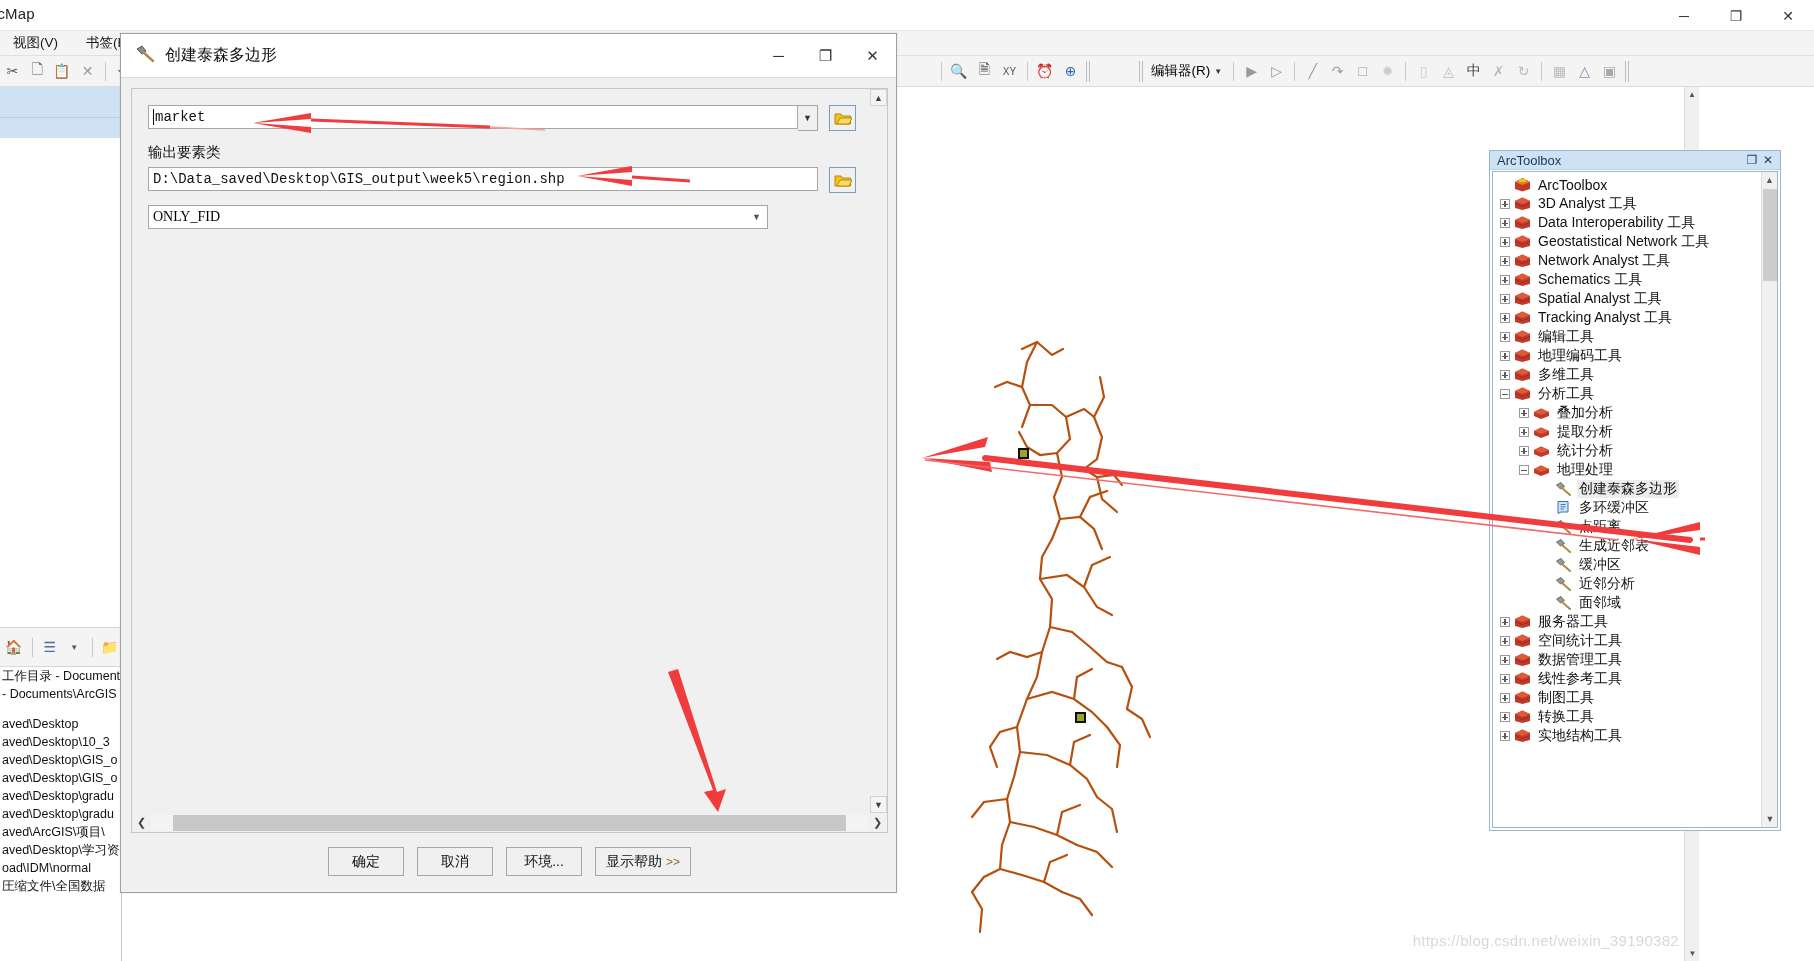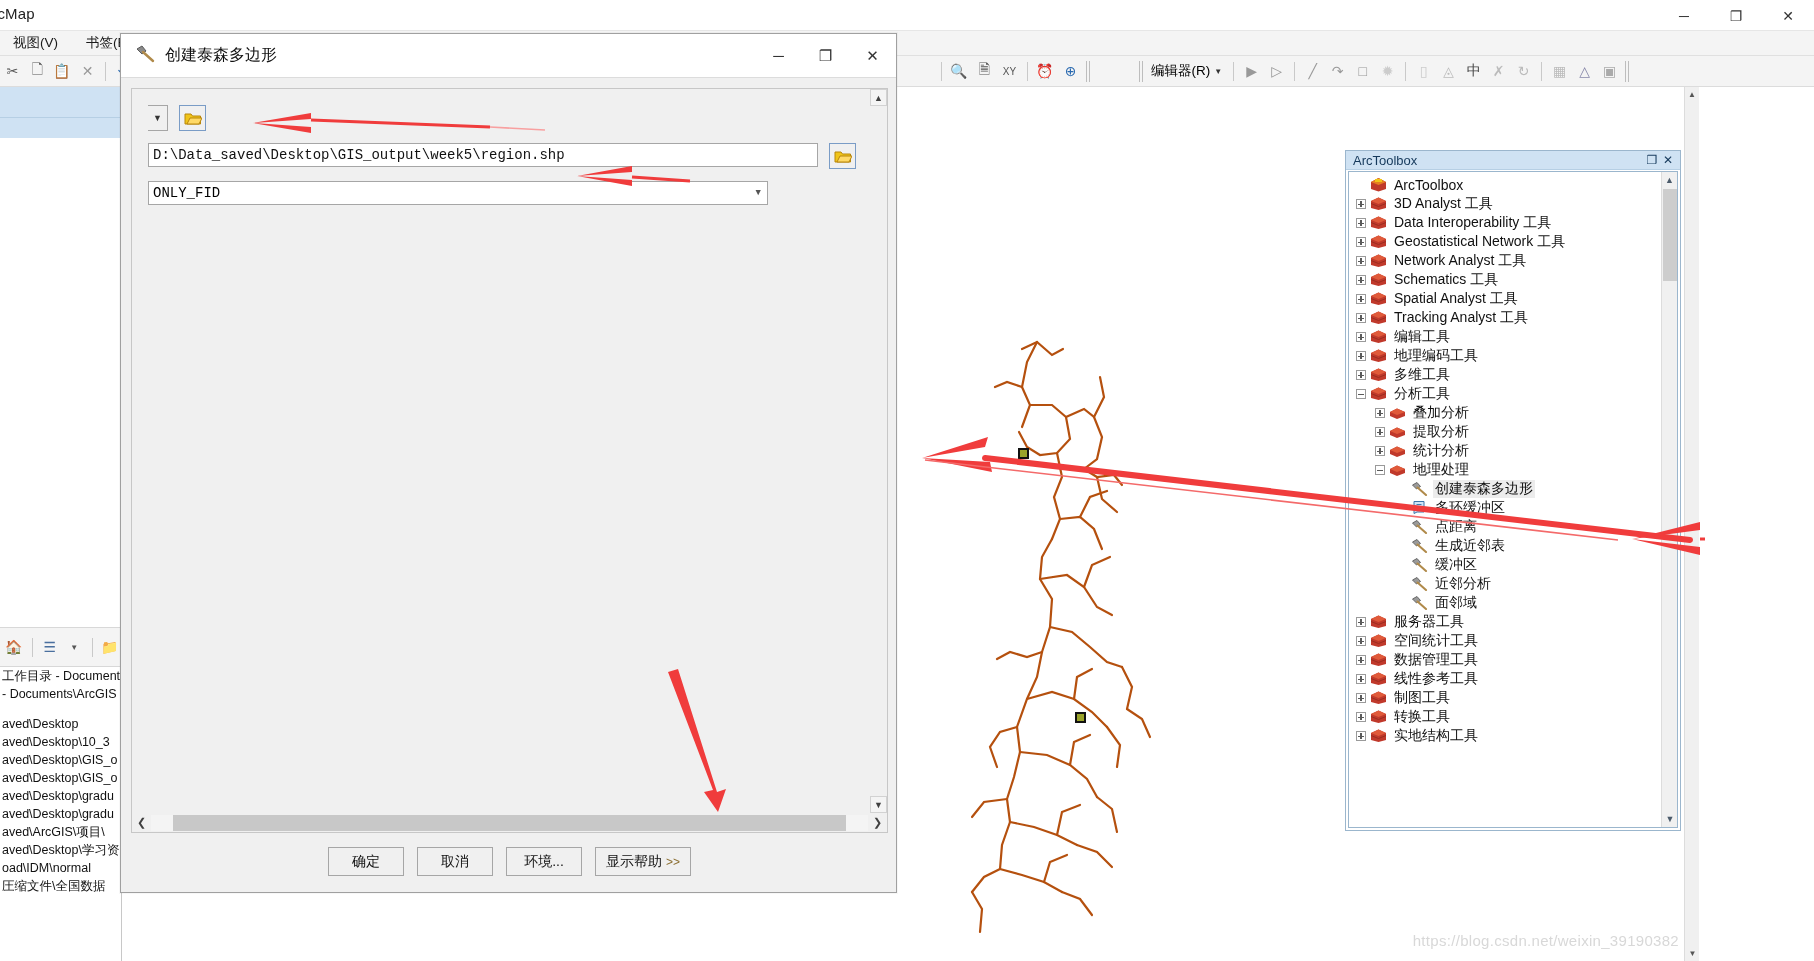--- a/index.html
+++ b/index.html
@@ -78,21 +78,21 @@
     position:absolute; right:0; top:0; width:15px; height:874px; background:#f0f0f0;
     border-left:1px solid #dcdcdc;
   }
   .watermark {
     position:absolute; right:20px; bottom:12px; color:#d8d8d8;
     font-size:15px; letter-spacing:.3px; white-space:nowrap;
   }
 
   
   .atb {
-    position:absolute; left:1345px; top:150px; width:336px; height:681px;
+    position:absolute; left:1489px; top:150px; width:292px; height:681px;
     background:#fff; border:1px solid #9bb6cd;
   }
   .atb-title {
     height:19px; background:#cfe2f3; border-bottom:1px solid #b6cfe4;
     display:flex; align-items:center; padding:0 4px 0 7px; font-size:13px; color:#15395b;
   }
   .atb-title .sp { flex:1; }
   .atb-btn { width:16px; height:15px; display:flex; align-items:center; justify-content:center;
     font-size:12px; color:#15395b; }
   .atb-body { position:absolute; left:0; top:19px; right:0; bottom:0;
@@ -160,21 +160,21 @@
   .combo-arrow {
     width:20px; border:1px solid #a6a6a6; border-left:none; background:#f0f0f0;
     display:flex; align-items:center; justify-content:center; font-size:9px; color:#333;
   }
   .browse-btn {
     width:27px; height:26px; margin-left:11px; background:#f0f0f0;
     border:1px solid #7a9cc6; display:flex; align-items:center; justify-content:center;
   }
   .sel-combo {
     height:24px; background:#fff; border:1px solid #a6a6a6; display:flex; align-items:center;
-    padding:0 4px; font-family:Liberation Mono, monospace; font-size:14px;
+    padding:0 4px; font-family:Liberation Serif, serif; font-size:14px;
     width:100%;
   }
   .sel-combo .sp { flex:1; }
   .sel-arrow { font-size:9px; color:#555; padding-right:2px; }
 
   .dlg-vsb { position:absolute; right:0; top:0; width:17px; bottom:19px; background:#f0f0f0; }
   .sb-arrow { height:17px; display:flex; align-items:center; justify-content:center;
     font-size:9px; color:#404040; border:1px solid #d2d2d2; background:#f4f4f4; }
   .sb-arrow.bot { position:absolute; bottom:0; width:17px; }
   .dlg-hsb { position:absolute; left:0; bottom:0; height:19px; right:0; background:#f0f0f0;
@@ -700,29 +700,34 @@
       <span class="sp"></span>
       <span class="dlg-wb">─</span>
       <span class="dlg-wb">❐</span>
       <span class="dlg-wb close">✕</span>
     </div>
 
     <div class="dlg-body">
       <div class="dlg-inner">
 
         <div class="fld-row">
+          <div class="fld-input">
+            <span class="caret"></span>
+            <span>market</span>
+          </div>
           <div class="combo-arrow">▼</div>
           <div class="browse-btn">
             <svg width="18" height="15" viewBox="0 0 18 15">
               <path d="M1 3 L7 3 L8.5 5 L16.5 5 L16.5 13 L1 13 Z" fill="#f0c419" stroke="#b8860b" stroke-width="1"></path>
               <path d="M3 13 L6 7 L18 7 L15 13 Z" fill="#ffd966" stroke="#b8860b" stroke-width="1"></path>
             </svg>
           </div>
         </div>
 
+        <div class="fld-label">输出要素类</div>
         <div class="fld-row">
           <div class="fld-input">
             <span>D:\Data_saved\Desktop\GIS_output\week5\region.shp</span>
           </div>
           <div class="browse-btn">
             <svg width="18" height="15" viewBox="0 0 18 15">
               <path d="M1 3 L7 3 L8.5 5 L16.5 5 L16.5 13 L1 13 Z" fill="#f0c419" stroke="#b8860b" stroke-width="1"></path>
               <path d="M3 13 L6 7 L18 7 L15 13 Z" fill="#ffd966" stroke="#b8860b" stroke-width="1"></path>
             </svg>
           </div>

